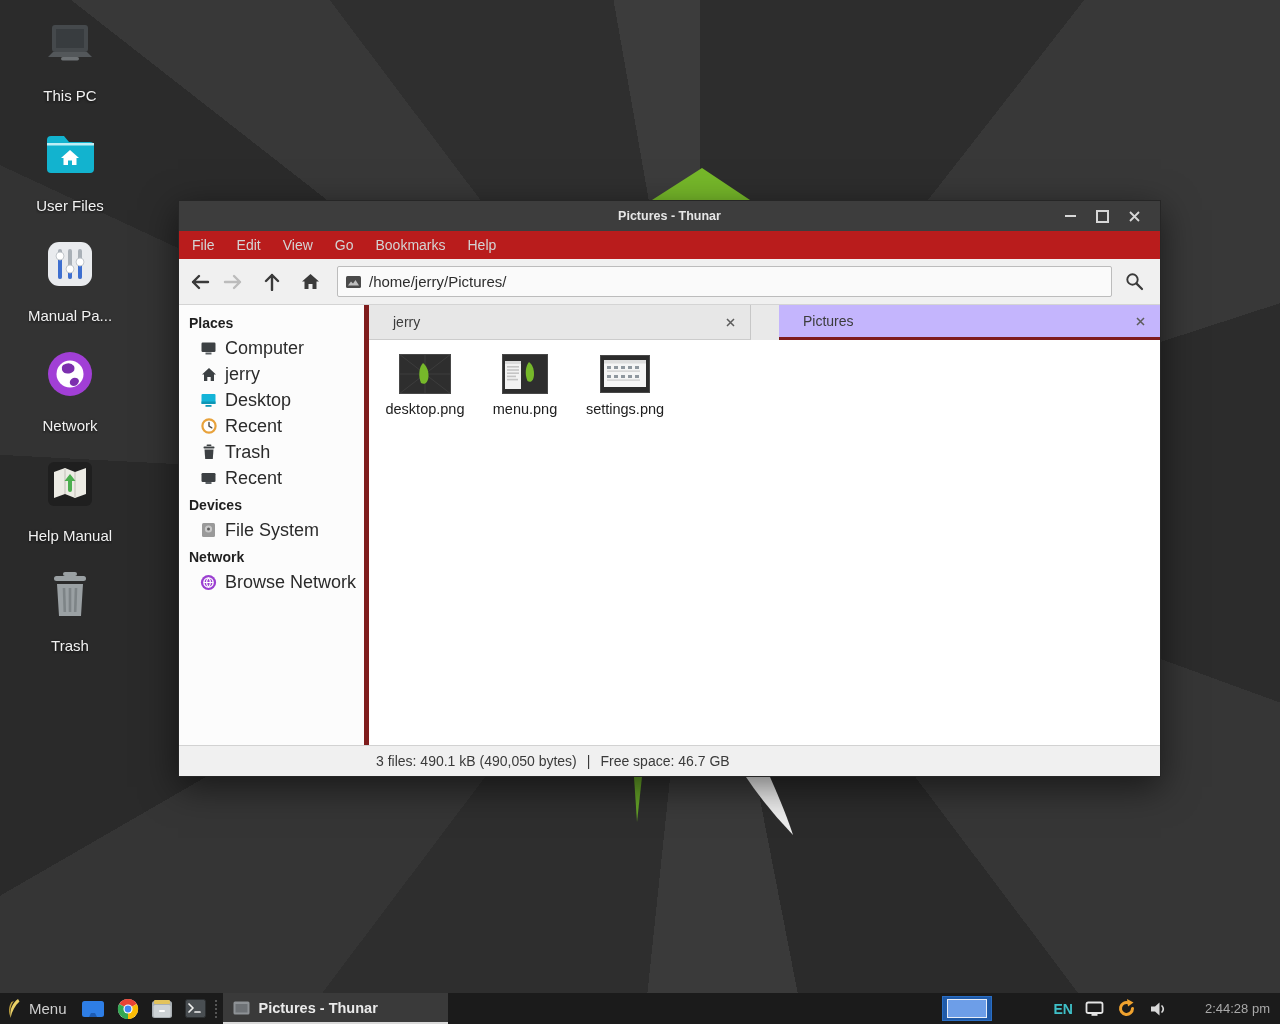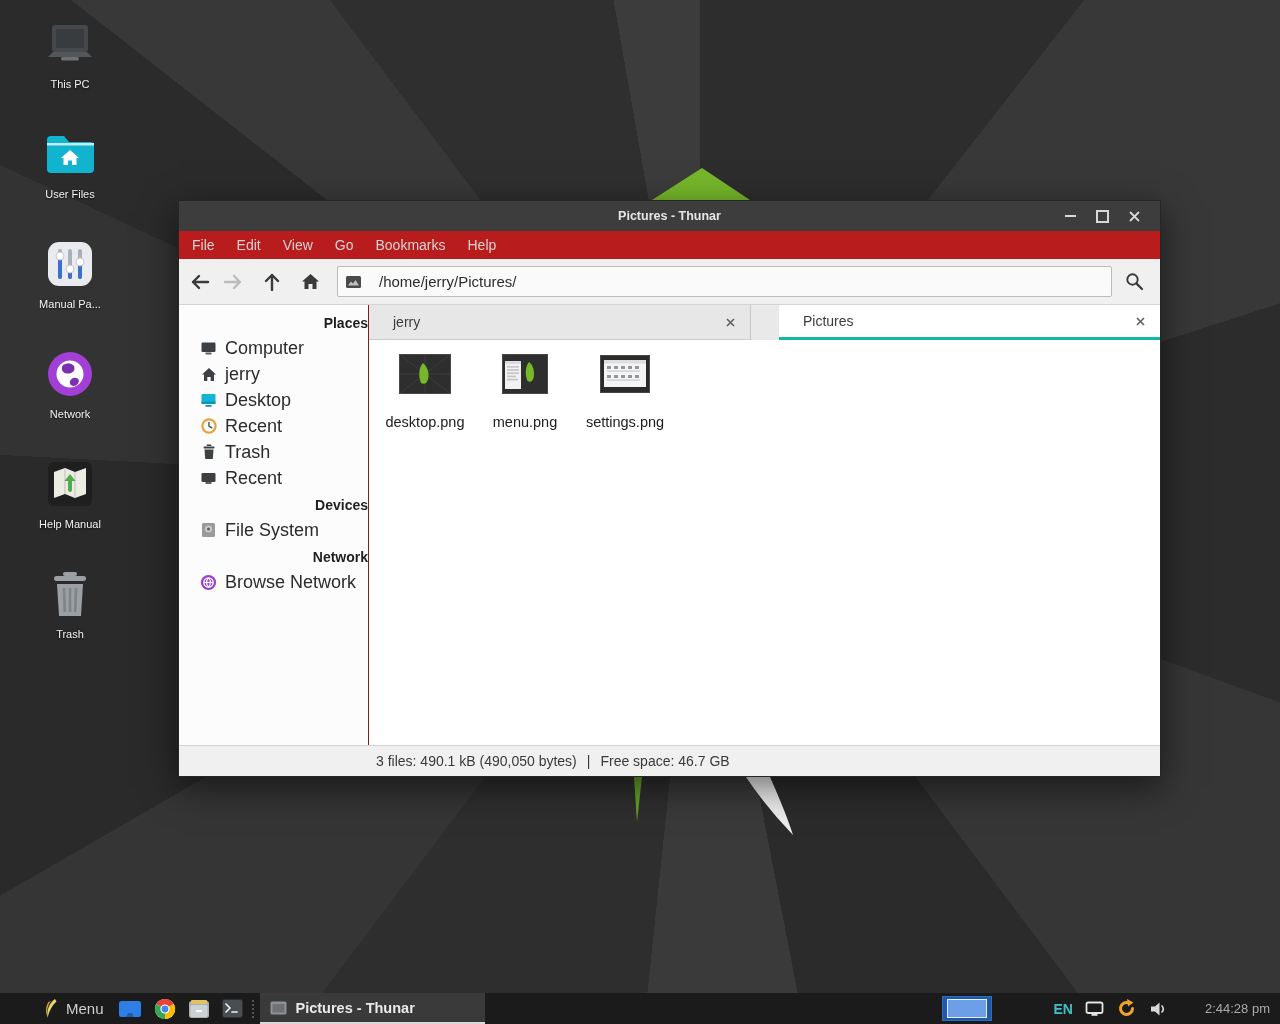--- a/index.html
+++ b/index.html
@@ -10,72 +10,72 @@
       #2d2d2d 0 38deg,#383838 38deg 72deg,#2c2c2c 72deg 110deg,#363636 110deg 143deg,
       #2b2b2b 143deg 169deg,#3a3a3a 169deg 186deg,#2e2e2e 186deg 217deg,#353535 217deg 240deg,
       #2a2a2a 240deg 273deg,#333333 273deg 295deg,#2b2b2b 295deg 308deg,#383838 308deg 323deg,
       #2f2f2f 323deg 350deg,#3c3c3c 350deg 360deg);}
   .wp-shape{position:absolute;z-index:1;}
 
   
   .dicons{position:absolute;left:12px;top:14px;z-index:2;}
   .dicon{width:116px;height:110px;display:flex;flex-direction:column;align-items:center;justify-content:flex-start;}
   .dicon .dic{height:60px;display:flex;align-items:center;justify-content:center;}
-  .dicon .dlabel{margin-top:4px;font-size:11px;color:#f1f1f1;text-shadow:0 1px 3px rgba(0,0,0,.75);
+  .dicon .dlabel{margin-top:13px;font-size:15px;color:#f1f1f1;text-shadow:0 1px 3px rgba(0,0,0,.75);
     max-width:112px;white-space:nowrap;overflow:hidden;}
 
   
   #win{position:absolute;left:178px;top:200px;width:983px;height:577px;z-index:5;
     box-shadow:0 10px 34px rgba(0,0,0,.55);border:1px solid #262626;box-sizing:border-box;
     display:flex;flex-direction:column;background:#fff;}
   .titlebar{height:30px;background:#3d3d3d;display:flex;align-items:center;position:relative;flex:0 0 30px;}
   .title{position:absolute;left:0;right:0;text-align:center;font-size:12.5px;font-weight:bold;color:#e6e6e6;}
   .wctrls{margin-left:auto;display:flex;align-items:center;height:100%;padding-right:10px;z-index:2;}
   .wbtn{width:32px;height:100%;display:flex;align-items:center;justify-content:center;}
   .g-min{width:11px;border-bottom:2px solid #d8d8d8;}
   .g-max{width:9px;height:9px;border:2px solid #d8d8d8;}
   .menubar{height:28px;background:#b91c1c;display:flex;align-items:center;padding-left:2px;flex:0 0 28px;}
   .mitem{padding:0 11px;font-size:14px;color:#d4d4d4;line-height:28px;}
   .toolbar{height:46px;background:#f0f0f0;border-bottom:1px solid #d4d4d4;display:flex;align-items:center;
     padding:0 6px 0 4px;flex:0 0 46px;box-sizing:border-box;}
   .navbtn{width:33px;height:34px;display:flex;align-items:center;justify-content:center;border-radius:3px;}
   .pathfield{flex:1;height:31px;margin-left:10px;background:#fafafa;border:1px solid #bcbcbc;border-radius:2px;
-    display:flex;align-items:center;padding:12px 8px;box-sizing:border-box;gap:10px;}
+    display:flex;align-items:center;padding:12px 8px;box-sizing:border-box;}
   .pathtext{font-size:15px;color:#2d2d2d;margin-left:8px;}
   .searchbtn{width:40px;height:34px;display:flex;align-items:center;justify-content:center;margin-left:2px;}
 
   .wbody{flex:1;display:flex;min-height:0;}
-  .sidebar{width:190px;background:#fcfcfc;border-right:1px solid #7f1d1d;box-sizing:border-box;
-    padding-top:4px;overflow:hidden;text-align:right;}
+  .sidebar{width:190px;background:#fcfcfc;border-right:5px solid #7f1d1d;box-sizing:border-box;
+    padding-top:4px;overflow:hidden;}
   .shead{font-size:14px;font-weight:bold;color:#1f1f1f;padding:6px 0 4px 10px;}
   .sitem{display:flex;align-items:center;height:26px;padding-left:21px;}
   .sitem .slabel{font-size:18px;color:#2b2b2b;margin-left:8px;}
   .sic{width:17px;height:17px;display:flex;align-items:center;justify-content:center;}
 
   .mainpane{flex:1;display:flex;flex-direction:column;min-width:0;}
   .tabbar{height:35px;display:flex;flex:0 0 35px;background:#e9e9e9;}
   .tab{flex:1;display:flex;align-items:center;padding:0 10px 0 24px;box-sizing:border-box;}
   .tab-inactive{background:#e7e7e7;border-bottom:1px solid #cccccc;border-right:1px solid #c7c7c7;}
-  .tab-active{background:#ffffff;border-bottom:3px solid #14b8a6;margin-left:28px;}
+  .tab-active{background:#c4b5fd;border-bottom:3px solid #7f1d1d;margin-left:28px;}
   .tablabel{font-size:14px;color:#3c3c3c;}
   .tabclose{margin-left:auto;width:20px;height:20px;display:flex;align-items:center;justify-content:center;border-radius:2px;}
   .filearea{flex:1;background:#ffffff;display:flex;align-items:flex-start;padding:12px 0 0 6px;}
   .fitem{width:100px;display:flex;flex-direction:column;align-items:center;}
   .fthumb{height:44px;display:flex;align-items:center;justify-content:center;}
-  .fname{margin-top:18px;font-size:14.5px;color:#202020;}
+  .fname{margin-top:5px;font-size:14.5px;color:#202020;}
 
   .statusbar{height:31px;background:#f0f0f0;border-top:1px solid #d2d2d2;display:flex;align-items:center;
     flex:0 0 31px;box-sizing:border-box;padding-left:197px;}
   .statusbar span{font-size:14px;color:#3a3a3a;}
   .statussep{margin:0 10px;color:#8a8a8a;}
 
   
   #taskbar{position:absolute;left:0;bottom:0;width:1280px;height:31px;background:#1b1b1b;z-index:10;
     display:flex;align-items:center;}
-  .tb-left{display:flex;align-items:flex-start;height:100%;padding-left:37px;}
+  .tb-left{display:flex;align-items:flex-start;height:100%;}
   .tb-launcher{height:100%;display:flex;align-items:center;justify-content:center;padding:0 6px;}
   .menu-btn{display:flex;align-items:center;height:100%;padding:0 8px 0 6px;}
   .menu-label{font-size:15px;color:#cfcfcf;margin-left:7px;}
   .tb-sep{height:100%;width:9px;display:flex;align-items:center;justify-content:center;}
   .tb-sep i{display:block;height:18px;border-left:2px dotted #555;}
   .taskbtn{height:100%;display:flex;align-items:center;background:#3a3a3a;border-bottom:2px solid #d9d9d9;
     box-sizing:border-box;padding:0 70px 0 10px;margin-left:2px;}
   .task-label{font-size:14.5px;font-weight:bold;color:#eaeaea;margin-left:9px;}
   .tb-right{margin-left:auto;display:flex;align-items:center;height:100%;}
   .ws-switch{width:50px;height:25px;background:#1f5aa8;border:1px solid #2a6ec4;box-sizing:border-box;

